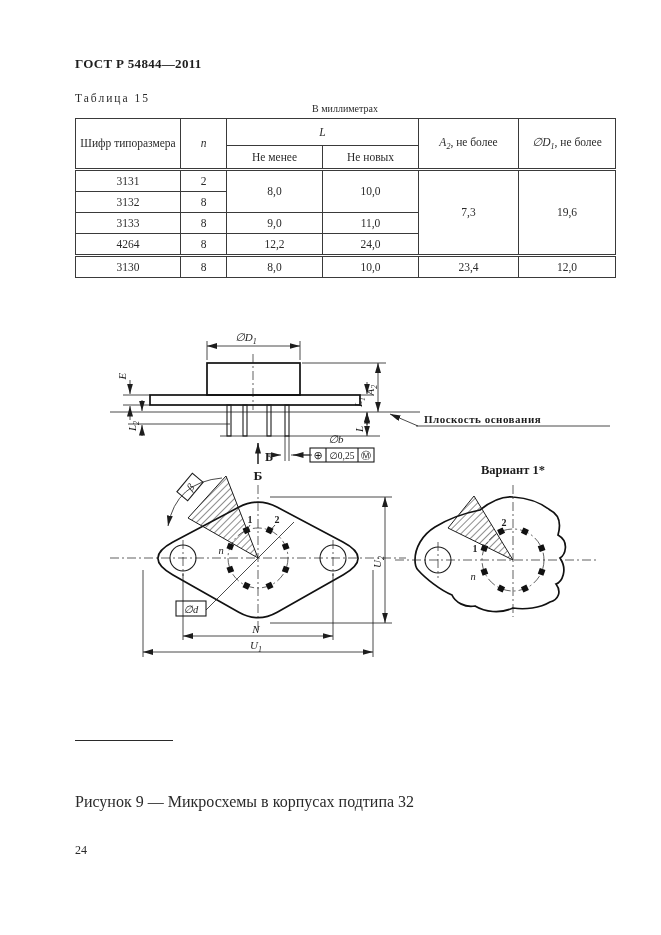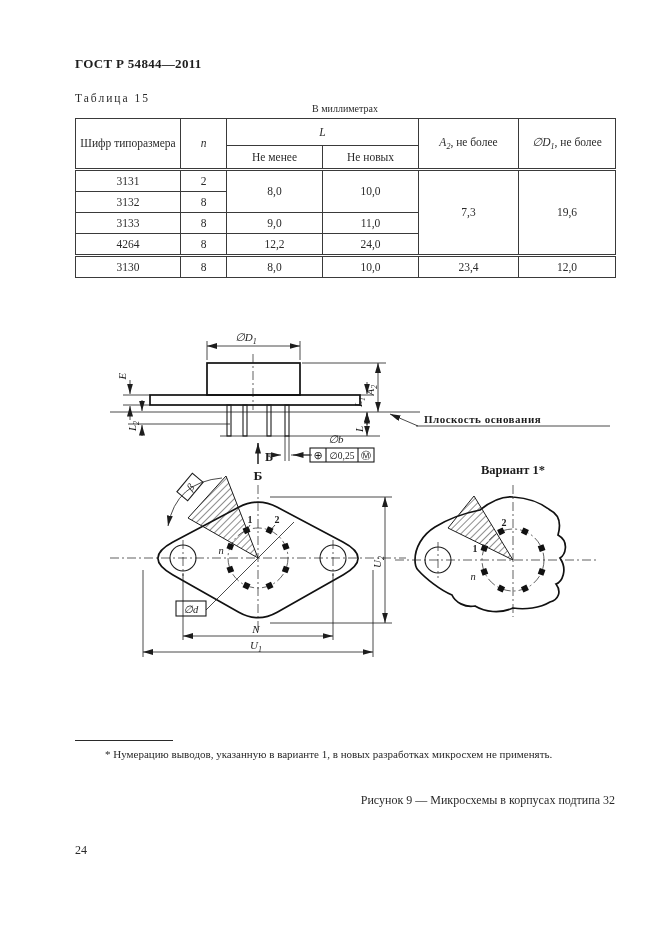--- a/index.html
+++ b/index.html
@@ -17,21 +17,21 @@
   table.gost thead tr.h2 th, table.gost thead tr.h1 th.span-bottom{border-bottom:3px double #3a3a3a;}
   table.gost tbody td{height:18px;}
   table.gost tbody tr.sep td{border-top:3px double #3a3a3a;}
   table.gost i{font-style:italic;}
   sub{font-size:8px;}
   .para{position:absolute;left:75px;top:284px;width:540px;font-size:12.2px;line-height:1.45;
         text-align:justify;text-indent:32px;color:#2a2a2a;}
   .fig{position:absolute;left:70px;top:330px;}
   .footnote-rule{position:absolute;left:75px;top:740px;width:98px;border-top:1.2px solid #2a2a2a;}
   .footnote{position:absolute;left:75px;top:748px;width:540px;font-size:11px;color:#2a2a2a;text-indent:30px;}
-  .caption{position:absolute;left:75px;top:793px;width:540px;text-align:right;font-size:12px;color:#2a2a2a;}
+  .caption{position:absolute;left:75px;top:793px;width:540px;text-align:left;font-size:16px;color:#2a2a2a;}
   .pagenum{position:absolute;left:75px;top:843px;font-size:12px;color:#2a2a2a;}
   svg text{fill:#1d1d1d;}
   .dimtxt{font-size:11px;font-style:italic;}
   .dimsub{font-size:8px;font-style:italic;}
   .thin{stroke:#1d1d1d;stroke-width:0.8;fill:none;}
   .bold{stroke:#111;stroke-width:1.7;fill:none;}
   .mid{stroke:#1d1d1d;stroke-width:1.1;fill:none;}
   .cl{stroke:#1d1d1d;stroke-width:0.7;fill:none;stroke-dasharray:9 3 2 3;}
 </style>
 </head>
@@ -276,17 +276,16 @@
         <rect x="468.6" y="215.1" width="6" height="6" transform="rotate(-20 471.6 218.1)"></rect>
       </g>
       <path d="M 443,230 L 404,166 L 378,198 Z" fill="url(#hatch)" stroke="#1d1d1d" stroke-width="1"></path>
       <text x="434" y="196" font-size="10" font-weight="bold" text-anchor="middle">2</text>
       <text x="405" y="222" font-size="10" font-weight="bold" text-anchor="middle">1</text>
       <text x="403" y="250" font-size="10.5" font-style="italic" text-anchor="middle">n</text>
     </g>
   </svg>
 
   <div class="footnote-rule"></div>
-  <div class="footnote">* Нумерацию выводов, указанную в варианте 1, в новых разработках микросхем не применять.</div>
   <div class="caption">Рисунок 9 — Микросхемы в корпусах подтипа 32</div>
   <div class="pagenum">24</div>
 
 </div>
 
 </body></html>

